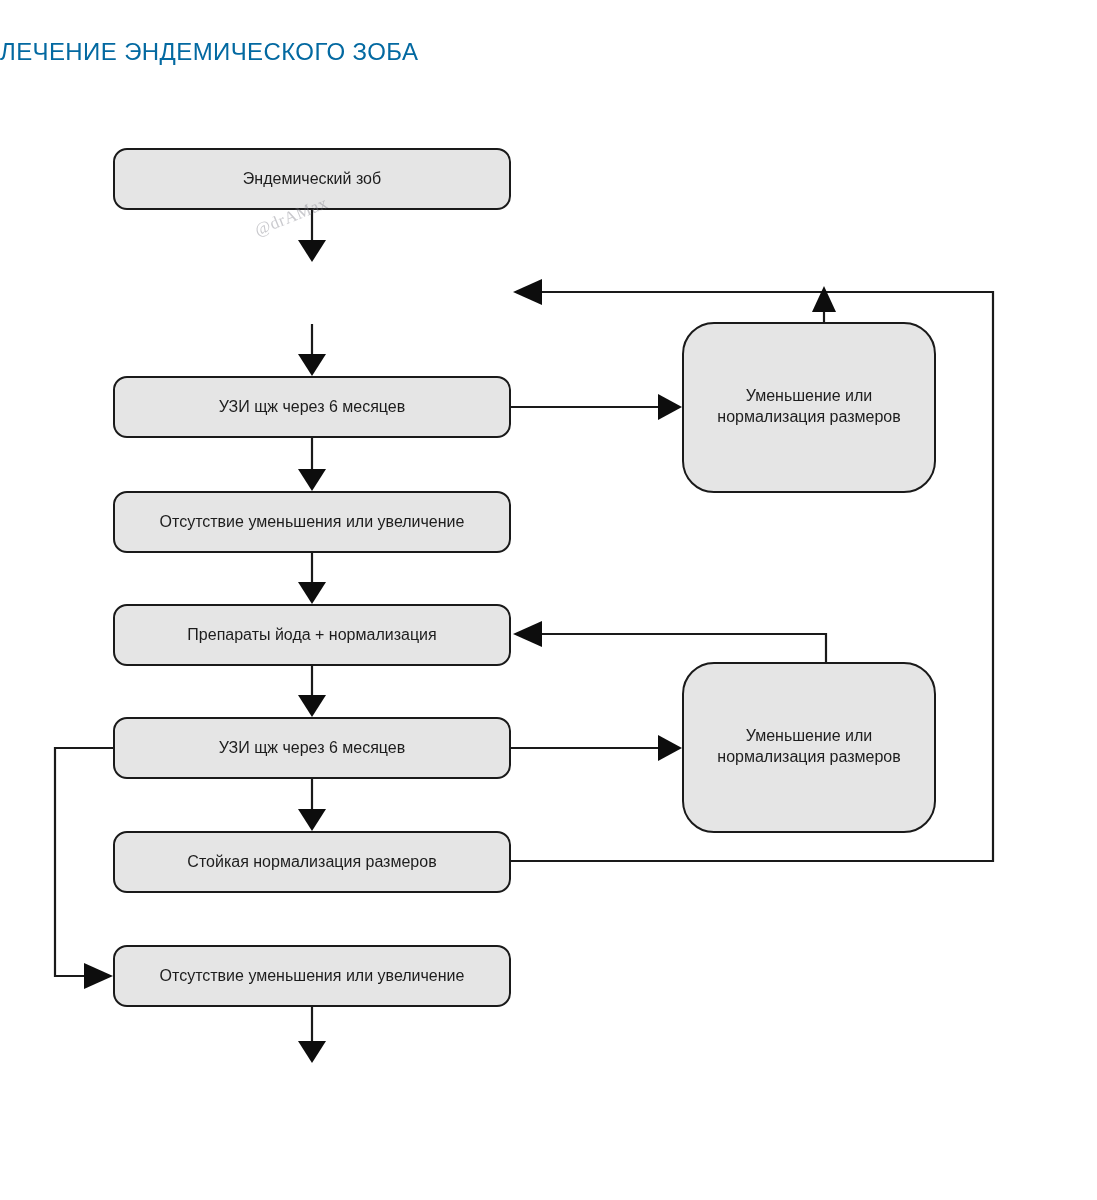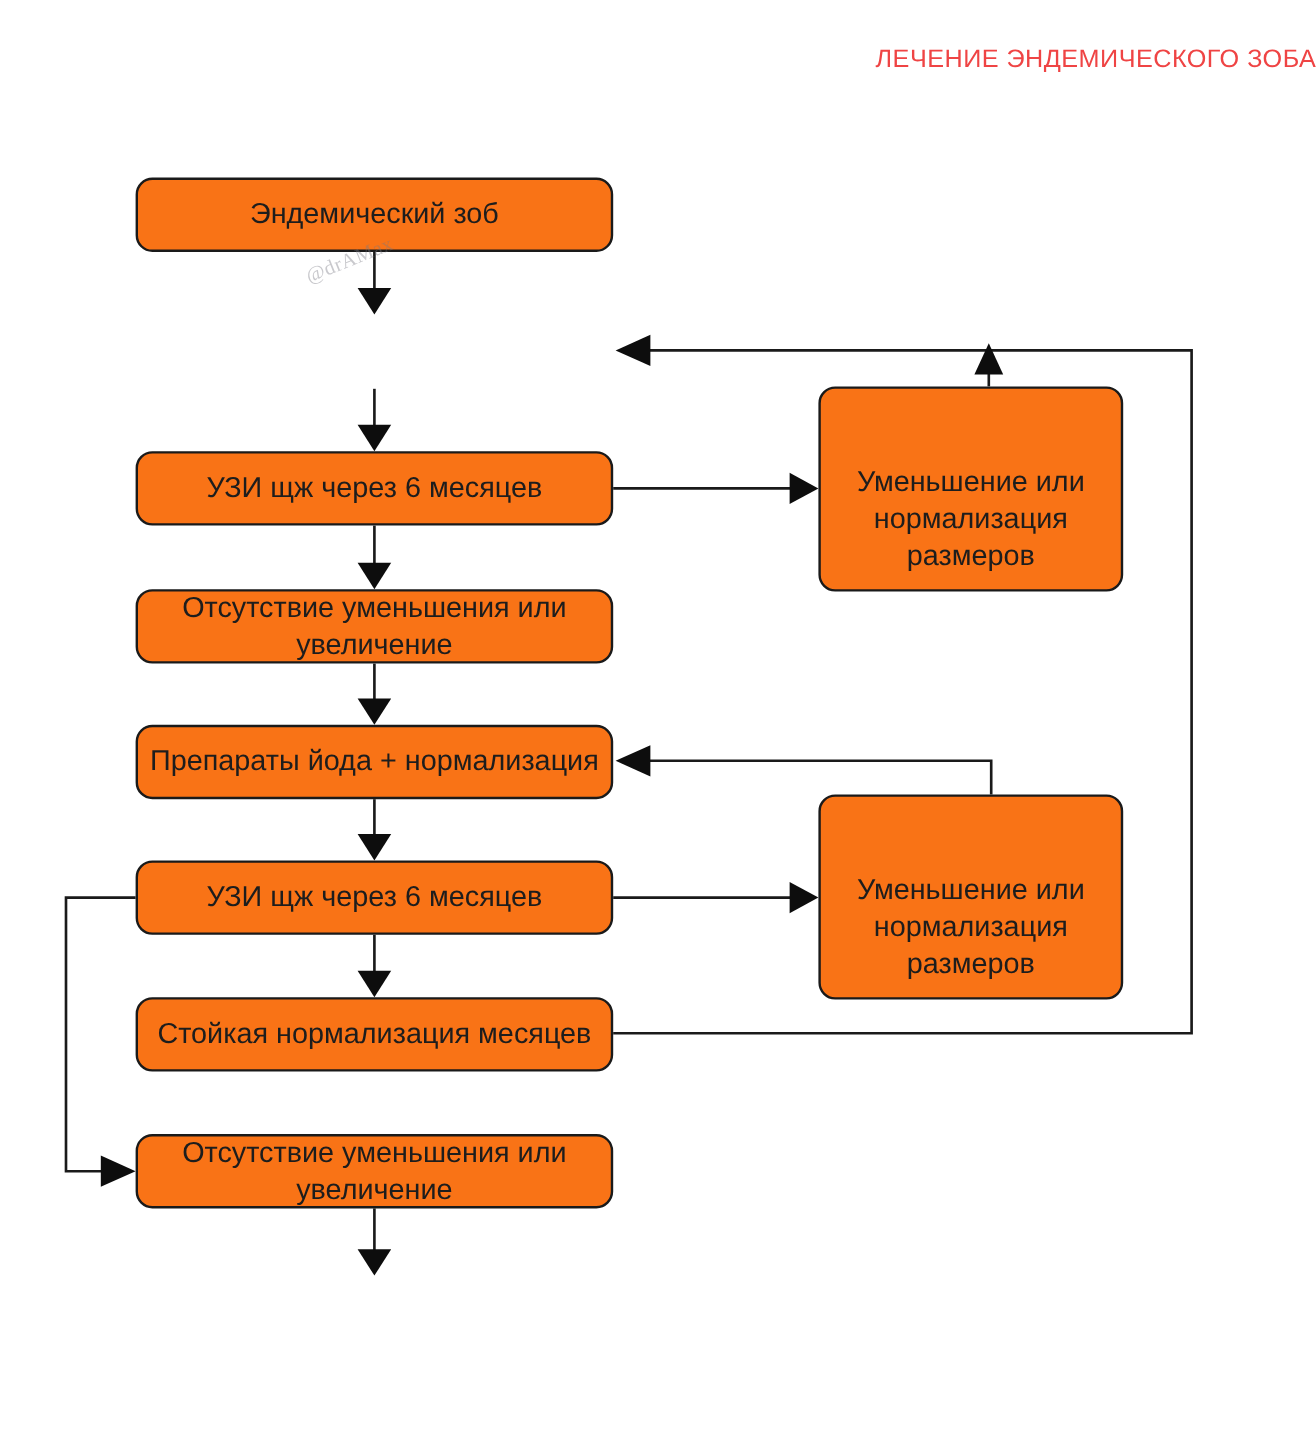--- a/index.html
+++ b/index.html
@@ -16,44 +16,44 @@
     width: 1097px;
     height: 1200px;
     background: #ffffff;
     overflow: hidden;
   }
   #chart-title {
     position: absolute;
     left: 0;
     top: 38px;
     width: 1097px;
-    text-align: right;
-    font-size: 21px;
+    text-align: left;
+    font-size: 24px;
     letter-spacing: 0.4px;
-    color: #ef4444;
+    color: #0369a1;
     font-family: "Liberation Sans", sans-serif;
   }
   .node {
     position: absolute;
     box-sizing: border-box;
     border: 2.2px solid #1a1a1a;
     border-radius: 14px;
-    background: #f97316;
+    background: #e5e5e5;
     display: flex;
     align-items: center;
     justify-content: center;
     text-align: center;
-    font-size: 24px;
+    font-size: 16px;
     line-height: 1.3;
     color: #1d1d1d;
     padding: 4px 10px;
     z-index: 3;
   }
   .node.wide-box {
-    border-radius: 14px;
+    border-radius: 32px;
   }
   .node.tall-box {
     align-items: flex-start;
   }
   .node.tall-box .node-text {
     width: 100%;
     margin-top: 58px;
   }
   .node-text {
     display: block;
@@ -156,21 +156,21 @@
 
   <div class="node" style="left:113px; top:604px; width:398px; height:62px;">
     <span class="node-text">Препараты йода + нормализация</span>
   </div>
 
   <div class="node" style="left:113px; top:717px; width:398px; height:62px;">
     <span class="node-text">УЗИ щж через 6 месяцев</span>
   </div>
 
   <div class="node" style="left:113px; top:831px; width:398px; height:62px;">
-    <span class="node-text">Стойкая нормализация месяцев</span>
+    <span class="node-text">Стойкая нормализация размеров</span>
   </div>
 
   <div class="node" style="left:113px; top:945px; width:398px; height:62px;">
     <span class="node-text">Отсутствие уменьшения или увеличение</span>
   </div>
 
 
   <div class="node wide-box tall-box" style="left:682px; top:322px; width:254px; height:171px;">
     <span class="node-text">Уменьшение или
 нормализация размеров</span>

